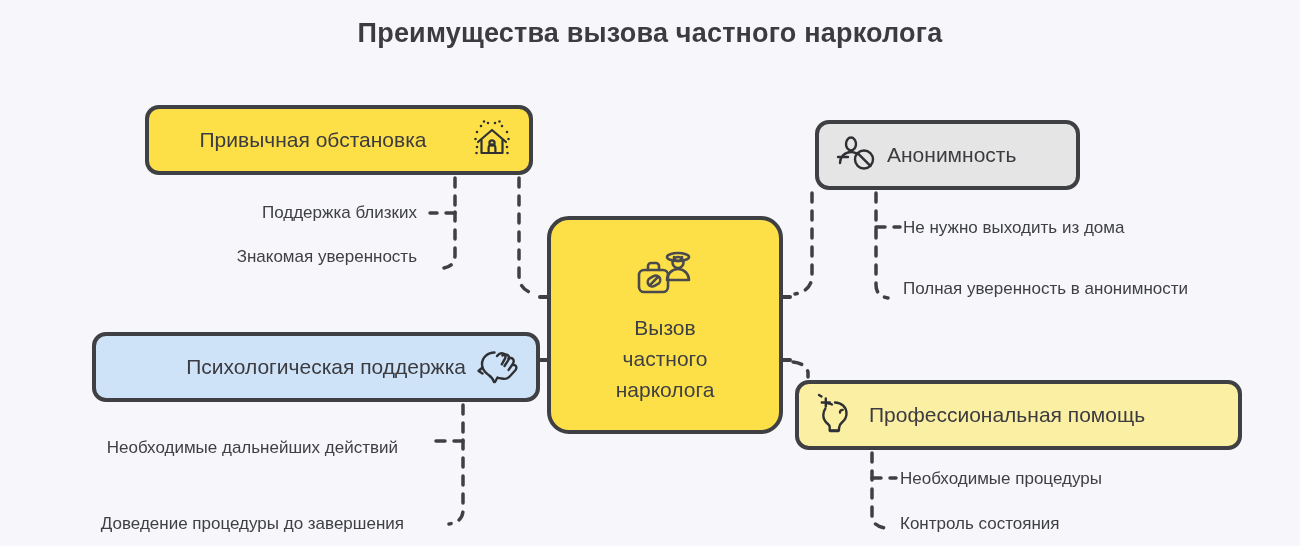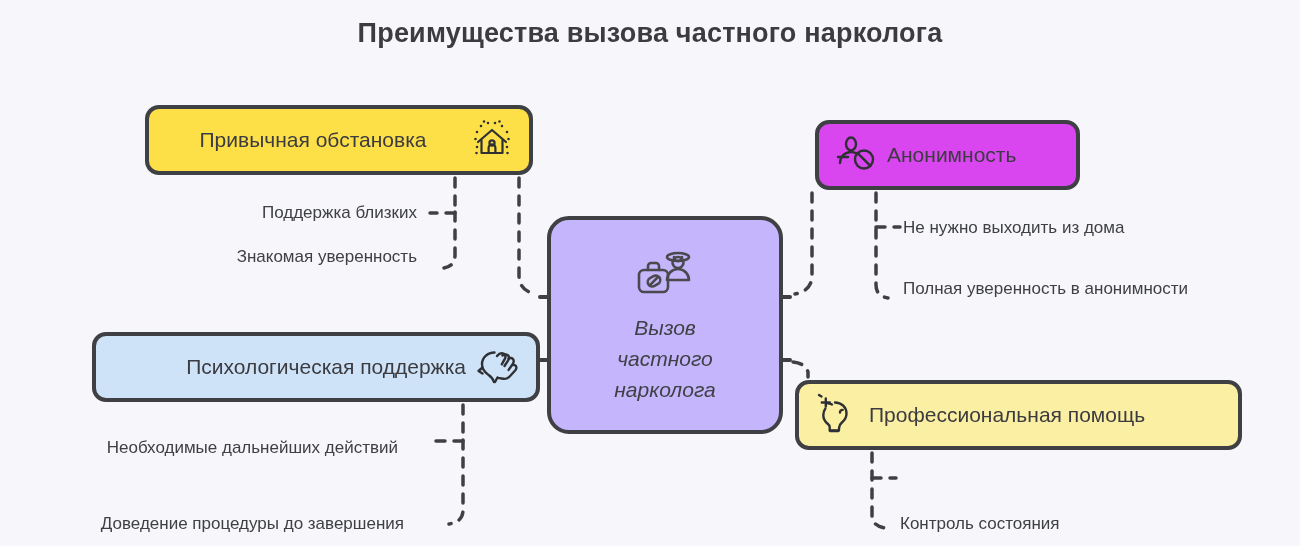--- a/index.html
+++ b/index.html
@@ -29,33 +29,33 @@
     gap: 10px;
   }
   .node .label {
     font-size: 21px; color: #3b3b40; white-space: nowrap;
   }
   .node .ico { flex: 0 0 auto; display: block; }
 
   
   #center {
     left: 547px; top: 216px; width: 236px; height: 218px;
-    background: #c4b5fd;
+    background: #fde047;
     border-radius: 22px;
-    flex-direction: column; justify-content: center; gap: 8px; font-style: italic;
+    flex-direction: column; justify-content: center; gap: 8px;
   }
   #center .ico { margin-bottom: 2px; }
   #center .label {
     font-size: 21px; line-height: 31px; color: #3f4044;
     text-align: center; white-space: pre-line;
   }
 
   #n-green  { left: 145px; top: 105px;  width: 388px; height: 70px; background: #fde047; }
   #n-green .label { flex: 1; text-align: center; }
-  #n-pink   { left: 815px; top: 120px;  width: 265px; height: 70px; background: #d946ef; }
+  #n-pink   { left: 815px; top: 120px;  width: 265px; height: 70px; background: #e5e5e5; }
   #n-blue   { left: 92px;  top: 332px;  width: 448px; height: 70px; background: #cfe3f8; }
   #n-blue .label { flex: 1; text-align: right; }
   #n-yellow { left: 795px; top: 380px;  width: 447px; height: 70px; background: #faefa2; }
 
   .leaf {
     position: absolute;
     font-size: 17px; color: #3f4044;
     white-space: nowrap;
   }
   .leaf.r { text-align: right; transform: translateX(-100%); }
@@ -162,15 +162,16 @@
                c0-1.6-.7-2.4-2-3.4"></path>
       <path d="M12.5 30.6c-2.6-2-4.2-5-4.2-8.6 0-2.4.8-4.6 2-6.4"></path>
       <path d="M15.3 38h8"></path>
       <path d="M10.8 5.5v8M6.8 9.5h8"></path>
       <path d="M25 19.5c0-1.5 1.2-2.6 2.6-2.6"></path>
       <path d="M17 11.5c-1.5-.8-3-1.2-4.5-1.2"></path>
       <path d="M6.5 3.5 4 2"></path>
     </svg>
     <div class="label">Профессиональная помощь</div>
   </div>
+  <div class="leaf" style="left:900px; top:469px;">Необходимые процедуры</div>
   <div class="leaf" style="left:900px; top:514px;">Контроль состояния</div>
 
 </div>
 
 </body></html>

